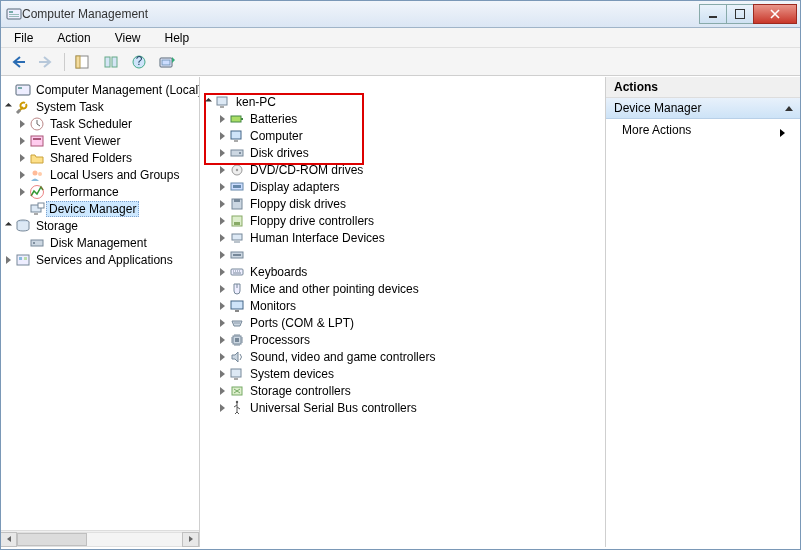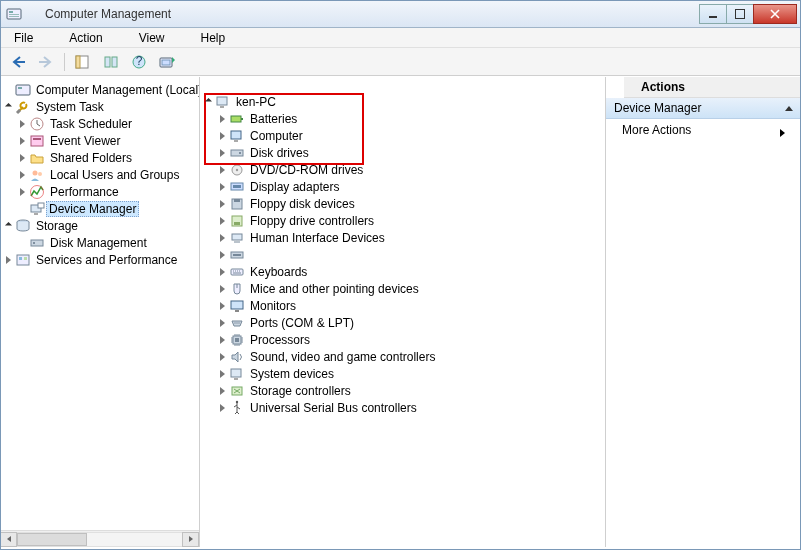--- a/index.html
+++ b/index.html
@@ -1,47 +1,47 @@
 <!DOCTYPE html>
 <html><head>
 <meta charset="utf-8">
 <style>
   * { box-sizing: border-box; margin: 0; padding: 0; font-family: "Segoe UI", Tahoma, sans-serif; font-size: 12px; }
   body { background: #fff; width: 801px; height: 550px; overflow: hidden; }
 
   
   .titlebar { height: 28px; background: linear-gradient(to bottom, #f2f6fb, #dbe6f4); border-bottom: 1px solid #a0b4c8; display: flex; align-items: center; justify-content: space-between; padding-left: 6px; }
-  .titlebar-left { display: flex; align-items: center; gap: 23px; }
+  .titlebar-left { display: flex; align-items: center; gap: 0; }
   .title-icon { width: 16px; height: 16px; display: inline-flex; align-items: center; justify-content: center; }
   .title-text { color: #333; }
   .win-controls { display: flex; height: 20px; margin-right: 4px; }
   .win-btn { width: 28px; height: 20px; border: 1px solid #8aa; display: flex; align-items: center; justify-content: center; margin-left: -1px; background: linear-gradient(to bottom, #eaf3fb, #cfe1f2); cursor: default; }
   .win-btn.min::after { content: ""; width: 8px; height: 2px; background: #333; margin-top: 6px; }
   .win-btn.max { }
   .win-btn.max::after { content: ""; width: 8px; height: 8px; border: 1px solid #333; }
   .win-btn.close { width: 44px; background: linear-gradient(to bottom, #e9968b, #c8372a); border-color: #9c2a20; }
   .win-btn.close svg { width: 10px; height: 10px; }
 
   
-  .menubar { height: 20px; background: #f5f5f5; display: flex; align-items: center; padding: 0 6px; gap: 20px; border-bottom: 1px solid #e0e0e0; }
+  .menubar { height: 20px; background: #f5f5f5; display: flex; align-items: center; padding: 0 6px; gap: 8px; border-bottom: 1px solid #e0e0e0; }
   .menu-item { padding: 2px 8px; cursor: default; }
 
   
   .toolbar { height: 28px; background: #f5f5f5; border-bottom: 1px solid #cfcfcf; display: flex; align-items: center; padding: 0 6px; gap: 4px; }
   .tool-btn { width: 24px; height: 22px; border: 1px solid transparent; display: flex; align-items: center; justify-content: center; cursor: default; }
   .tool-sep { width: 1px; height: 18px; background: #ccc; margin: 0 2px; }
 
   
   .client { display: flex; height: calc(550px - 28px - 20px - 28px - 3px); border-top: 1px solid #fff; }
   .panel { overflow: auto; }
   .left-panel { width: 200px; border-right: 1px solid #cfcfcf; display: flex; flex-direction: column; }
   .left-tree { padding: 4px 0; flex: 1; overflow: hidden; }
   .center-panel { flex: 1; border-right: 1px solid #cfcfcf; padding: 16px 0; }
   .right-panel { width: 195px; }
-  .right-header { background: #f0f0f0; padding: 3px 17px; font-weight: 600; border-bottom: 1px solid #ddd; margin-left: 18px; }
+  .right-header { background: #f0f0f0; padding: 3px 8px; font-weight: 600; border-bottom: 1px solid #ddd; }
   .right-sub { background: linear-gradient(to bottom, #e8f1fb, #cde3f7); padding: 3px 8px; display: flex; justify-content: space-between; align-items: center; border-bottom: 1px solid #b8d0e8; }
   .right-row { padding: 4px 16px; display: flex; justify-content: space-between; align-items: flex-end; cursor: default; }
 
   
   .tree { list-style: none; }
   .tree-row { display: flex; align-items: center; height: 17px; white-space: nowrap; padding-right: 4px; cursor: default; }
   .tree-row.selected .tree-label { background: #cde8ff; border: 1px dotted #7da2ce; padding: 0 2px; margin-left: -3px; }
   .expander { width: 12px; height: 12px; display: inline-flex; align-items: center; justify-content: center; margin-right: 1px; flex-shrink: 0; }
   .expander.collapsed::before { content: ""; width: 0; height: 0; border-top: 4px solid transparent; border-bottom: 4px solid transparent; border-left: 5px solid #777; }
   .expander.expanded::before { content: ""; width: 0; height: 0; border-left: 5px solid transparent; border-top: 5px solid #333; transform: rotate(-45deg); margin-top: -1px; }
@@ -288,21 +288,21 @@
           <div class="tree-row">
             <span class="indent i0"></span>
             <span class="expander collapsed"></span>
             <span class="tree-icon">
                 <svg viewBox="0 0 16 16">
                   <rect x="2" y="3" width="12" height="10" fill="#eef" stroke="#789"></rect>
                   <rect x="4" y="5" width="3" height="3" fill="#8bd"></rect>
                   <rect x="9" y="5" width="3" height="3" fill="#bda"></rect>
                 </svg>
               </span>
-            <span class="tree-label">Services and Performance</span>
+            <span class="tree-label">Services and Applications</span>
           </div>
         </li>
       </ul>
     </div>
     <div class="hscroll">
       <div class="hscroll-btn">
           <span class="arrow-left-sm"></span>
         </div>
       <div class="hscroll-track">
           <div class="hscroll-thumb"></div>
@@ -398,21 +398,21 @@
         <li>
             <div class="tree-row">
           <span class="indent i1"></span>
               <span class="expander collapsed"></span>
           <span class="tree-icon">
                 <svg viewBox="0 0 16 16">
                   <rect x="3" y="3" width="10" height="10" fill="#ccd7e2" stroke="#789"></rect>
                   <rect x="5" y="3" width="6" height="3" fill="#789"></rect>
                 </svg>
               </span>
-          <span class="tree-label">Floppy disk devices</span>
+          <span class="tree-label">Floppy disk drives</span>
         </div>
           </li>
         <li>
             <div class="tree-row">
           <span class="indent i1"></span>
               <span class="expander collapsed"></span>
           <span class="tree-icon">
                 <svg viewBox="0 0 16 16">
                   <rect x="3" y="3" width="10" height="10" fill="#dec" stroke="#8a6"></rect>
                   <rect x="5" y="9" width="6" height="3" fill="#8a6"></rect>

